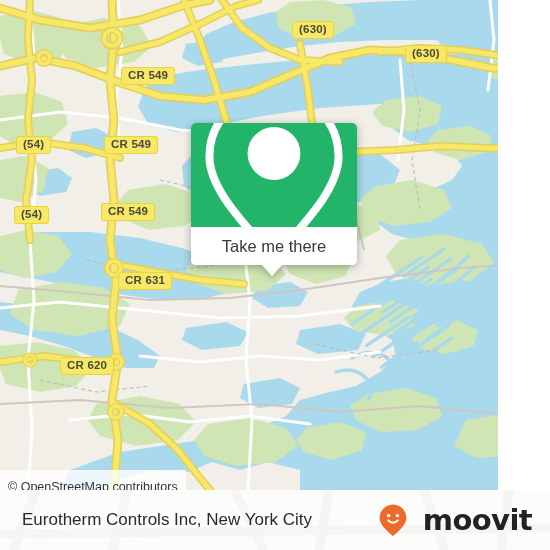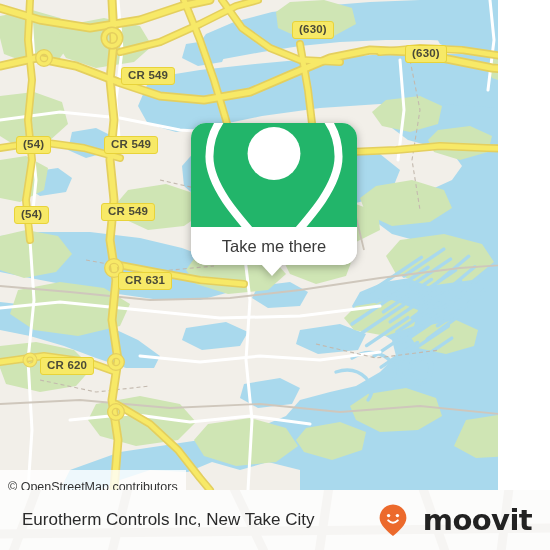--- a/index.html
+++ b/index.html
@@ -57,21 +57,21 @@
     left: 191px;
     top: 123px;
     width: 166px;
     height: 142px;
     filter: drop-shadow(0 2px 4px rgba(0,0,0,0.30));
   }
   #callout-body {
     position: relative;
     width: 166px;
     height: 142px;
-    border-radius: 15px;
+    border-radius: 5px;
     overflow: hidden;
     background: #ffffff;
   }
   #callout-header {
     width: 100%;
     height: 104px;
     background: #22b56a;
     display: flex;
     align-items: center;
     justify-content: center;
@@ -351,21 +351,21 @@
     <div class="shield" style="left:292px;top:21px;">(630)</div>
     <div class="shield" style="left:405px;top:45px;">(630)</div>
     <div class="shield" style="left:521px;top:31px;">(630)</div>
     <div class="shield" style="left:121px;top:67px;">CR 549</div>
     <div class="shield" style="left:16px;top:136px;">(54)</div>
     <div class="shield" style="left:104px;top:136px;">CR 549</div>
     <div class="shield" style="left:506px;top:140px;">CR 528</div>
     <div class="shield" style="left:14px;top:206px;">(54)</div>
     <div class="shield" style="left:101px;top:203px;">CR 549</div>
     <div class="shield" style="left:118px;top:272px;">CR 631</div>
-    <div class="shield" style="left:40px;top:357px;">CR 620</div>
+    <div class="shield" style="left:60px;top:357px;">CR 620</div>
 
     <div id="callout">
       <div id="callout-body">
         <div id="callout-header">
           <svg width="54" height="62" viewBox="0 0 54 62">
             <path d="M27,4 C38.6,4 48,13.4 48,25 C48,36 36,47.5 27,58
                      C18,47.5 6,36 6,25 C6,13.4 15.4,4 27,4 Z" fill="none" stroke="#ffffff" stroke-width="2.6" stroke-linejoin="round"></path>
             <circle cx="27" cy="24" r="8.6" fill="#ffffff"></circle>
           </svg>
         </div>
@@ -385,21 +385,21 @@
       <g stroke="#f0eeea" stroke-width="9" fill="none">
         <path d="M40,-10 L10,70"></path>
         <path d="M130,-10 L110,70"></path>
         <path d="M230,-10 L268,70"></path>
         <path d="M330,-10 L318,70"></path>
         <path d="M420,-10 L448,70"></path>
         <path d="M510,-10 L500,70"></path>
         <path d="M-10,44 L560,38"></path>
       </g>
     </svg>
-    <div id="footer-title">Eurotherm Controls Inc, New Take City</div>
+    <div id="footer-title">Eurotherm Controls Inc, New York City</div>
     <div id="brand">
       <svg width="30" height="34" viewBox="0 0 30 34">
         <path d="M15,1.5 C22.4,1.5 28.4,7.5 28.4,14.9 C28.4,21.6 20.6,28.2 15,33
                  C9.4,28.2 1.6,21.6 1.6,14.9 C1.6,7.5 7.6,1.5 15,1.5 Z" fill="#ec6a2c"></path>
         <circle cx="10.6" cy="12.6" r="1.7" fill="#ffffff"></circle>
         <circle cx="19.4" cy="12.6" r="1.7" fill="#ffffff"></circle>
         <path d="M10.2,17.4 Q15,22.2 19.8,17.4" fill="none" stroke="#ffffff" stroke-width="2" stroke-linecap="round"></path>
       </svg>
       <span id="brand-word">moovit</span>
     </div>

